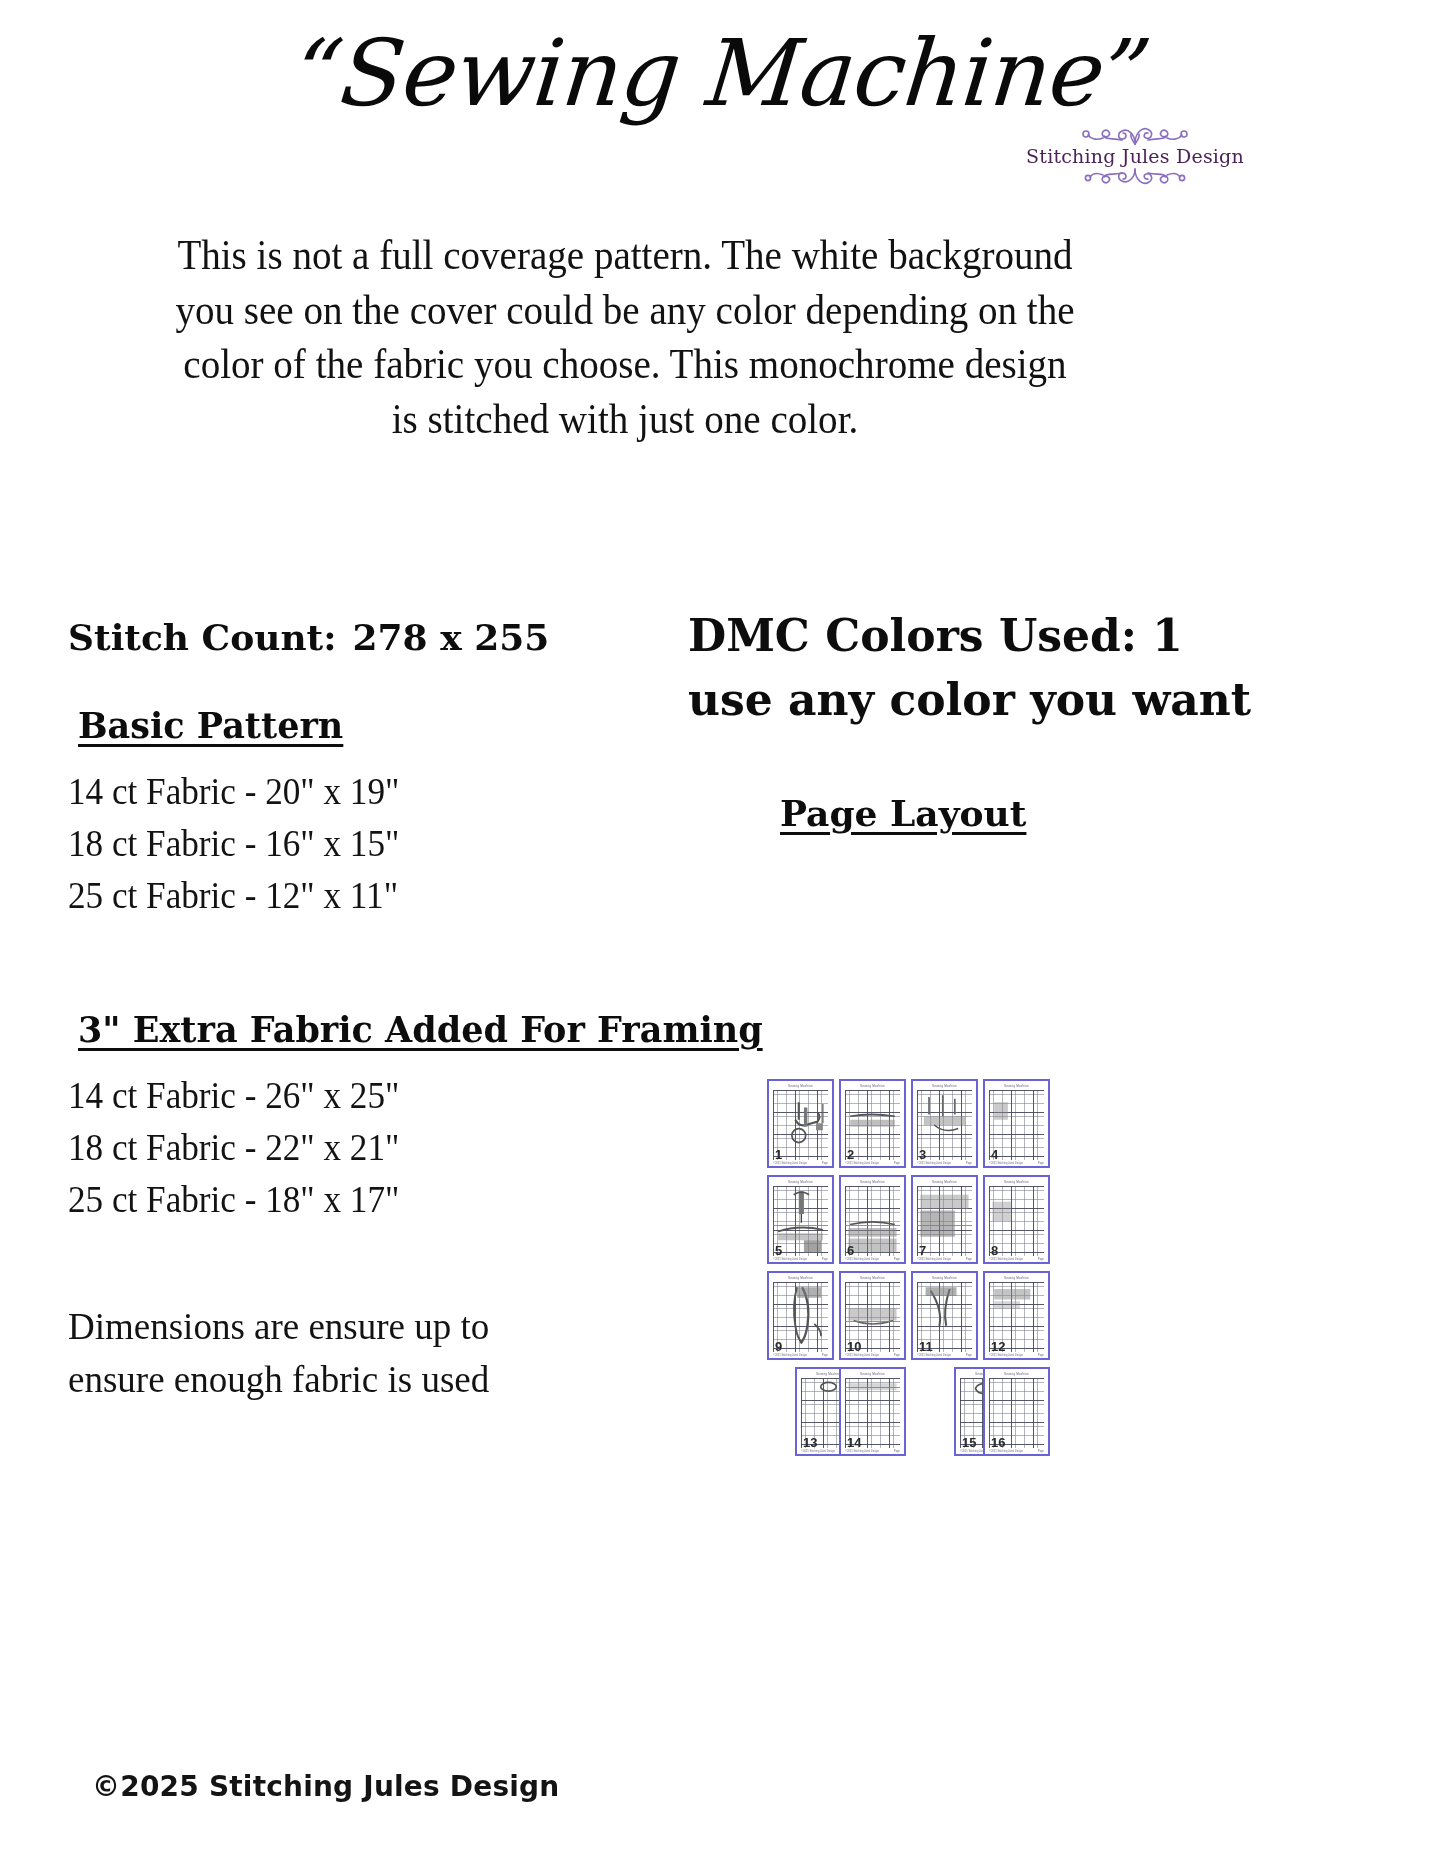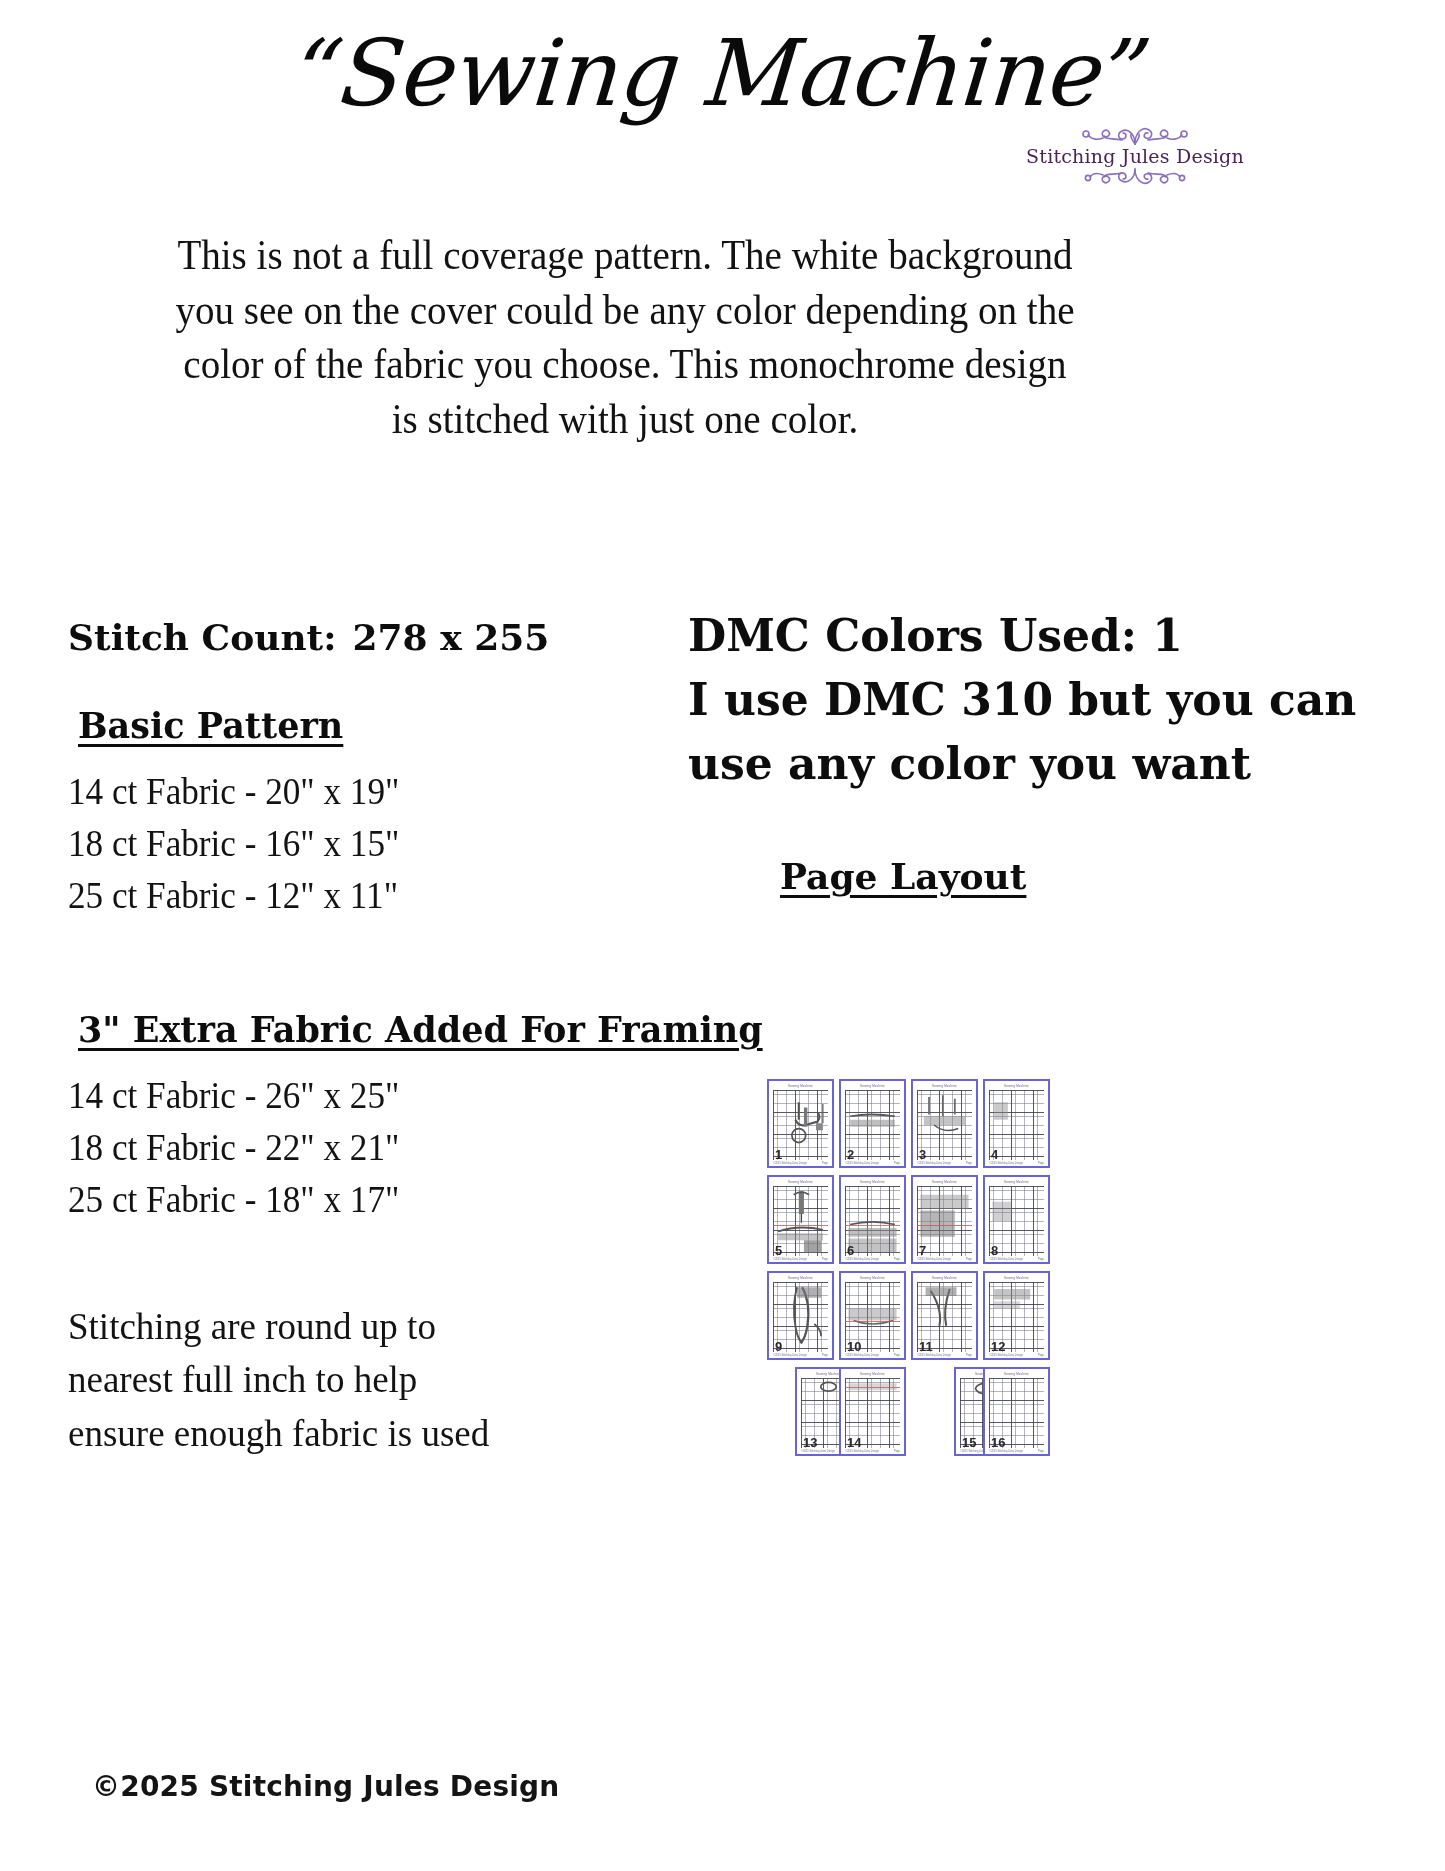--- a/index.html
+++ b/index.html
@@ -302,31 +302,29 @@
   <div class="block-extra">
     <div class="sect-head">3" Extra Fabric  Added For Framing</div>
     <div class="list-extra">
       <div class="fab-line">14 ct Fabric - 26" x 25"</div>
       <div class="fab-line">18 ct Fabric - 22" x 21"</div>
       <div class="fab-line">25 ct Fabric - 18" x 17"</div>
     </div>
   </div>
 
   <div class="note">
-    <div>Stitching are round up to</div>
-    <div>nearest full inch to help</div>
+    <div>Dimensions are ensure up to</div>
     <div>ensure enough fabric is used</div>
   </div>
 
 </div>
 
 <div class="col-right">
   <div class="dmc">
     <div>DMC Colors Used: 1</div>
-    <div>I use DMC 310 but you can</div>
     <div>use any color you want</div>
   </div>
   <div class="page-layout-head">
     <span>Page Layout</span>
   </div>
 </div>
 
 <div class="thumb-grid" id="thumb-grid">
     <div class="thumb" style="border-color: rgb(106, 99, 214);">
       <div class="thumb-title">Sewing Machine</div>

